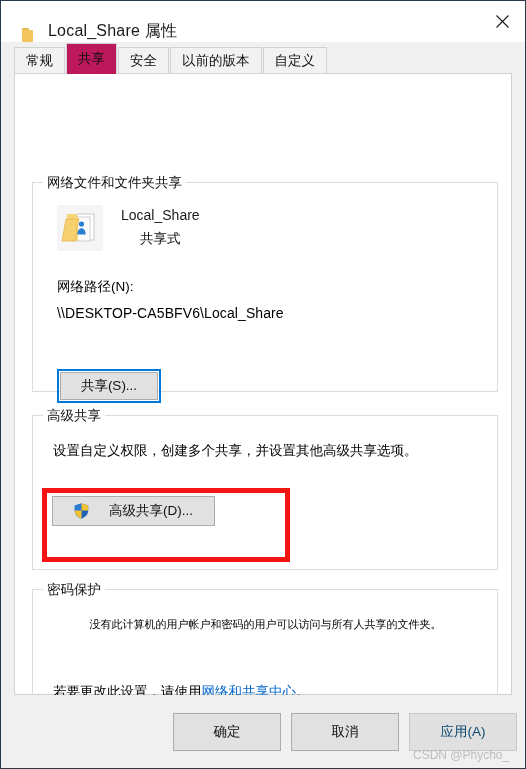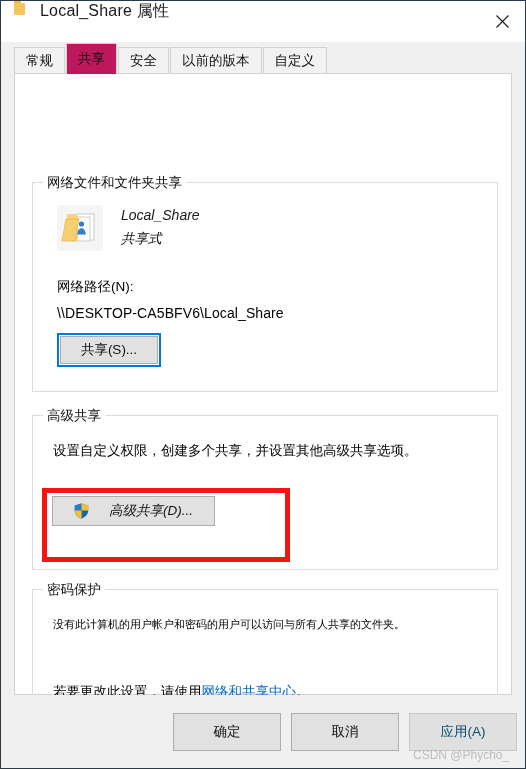--- a/index.html
+++ b/index.html
@@ -28,22 +28,23 @@
     display: flex;
     flex-direction: column;
   }
 
   
   #titlebar {
     height: 41px;
     min-height: 41px;
     background: #ffffff;
     display: flex;
-    align-items: flex-start;
-    position: relative;
+    align-items: flex-end;
+    position: relative;
+    padding-left: 8px;
   }
   #title-folder-icon {
     width: 16px;
     height: 14px;
     margin-left: 13px;
     margin-right: 10px;
     position: relative;
   }
   #title-folder-icon .tab {
     position: absolute;
@@ -121,20 +122,21 @@
     box-sizing: border-box;
     position: relative;
     padding: 0;
   }
 
   
   .groupbox {
     position: absolute;
     border: 1px solid #dcdcdc;
     box-sizing: border-box;
+    text-align: center;
   }
   .groupbox > .gb-title {
     position: absolute;
     top: -9px;
     left: 10px;
     background: #ffffff;
     padding: 0 4px;
     font-size: 13.5px;
     color: #101010;
     white-space: nowrap;
@@ -144,21 +146,20 @@
   #gb-advanced  { left: 17px; top: 341px; width: 466px; height: 155px; }
   #gb-password  { left: 17px; top: 515px; width: 466px; height: 152px; }
 
   
   #share-entry {
     position: absolute;
     left: 24px;
     top: 22px;
     display: flex;
     align-items: flex-start;
-    font-style: italic;
   }
   #folder-big-icon {
     width: 46px;
     height: 46px;
     position: relative;
     flex: 0 0 auto;
     background: #f5f5f5;
   }
   #folder-big-icon svg { display: block; }
   #share-entry .labels {
@@ -199,20 +200,21 @@
     color: #101010;
     display: flex;
     align-items: center;
     justify-content: center;
     cursor: default;
     white-space: nowrap;
   }
   .btn.focused {
     outline: 2px solid #0078d7;
     outline-offset: 1px;
+    margin-top: 36px;
   }
   .btn.disabled {
     color: #0c4a6e;
     background: #e0e0e0;
     border-color: #c8c8c8;
   }
 
   #btn-share {
     position: absolute;
     left: 27px;
@@ -229,21 +231,20 @@
     line-height: 20px;
     white-space: nowrap;
   }
   #btn-advanced {
     position: absolute;
     left: 19px;
     top: 80px;
     width: 163px;
     height: 30px;
     gap: 20px;
-    font-style: italic;
   }
   #shield-icon { flex: 0 0 auto; display: block; }
 
   
   #red-annotation {
     position: absolute;
     left: 9px;
     top: 72px;
     width: 248px;
     height: 74px;

